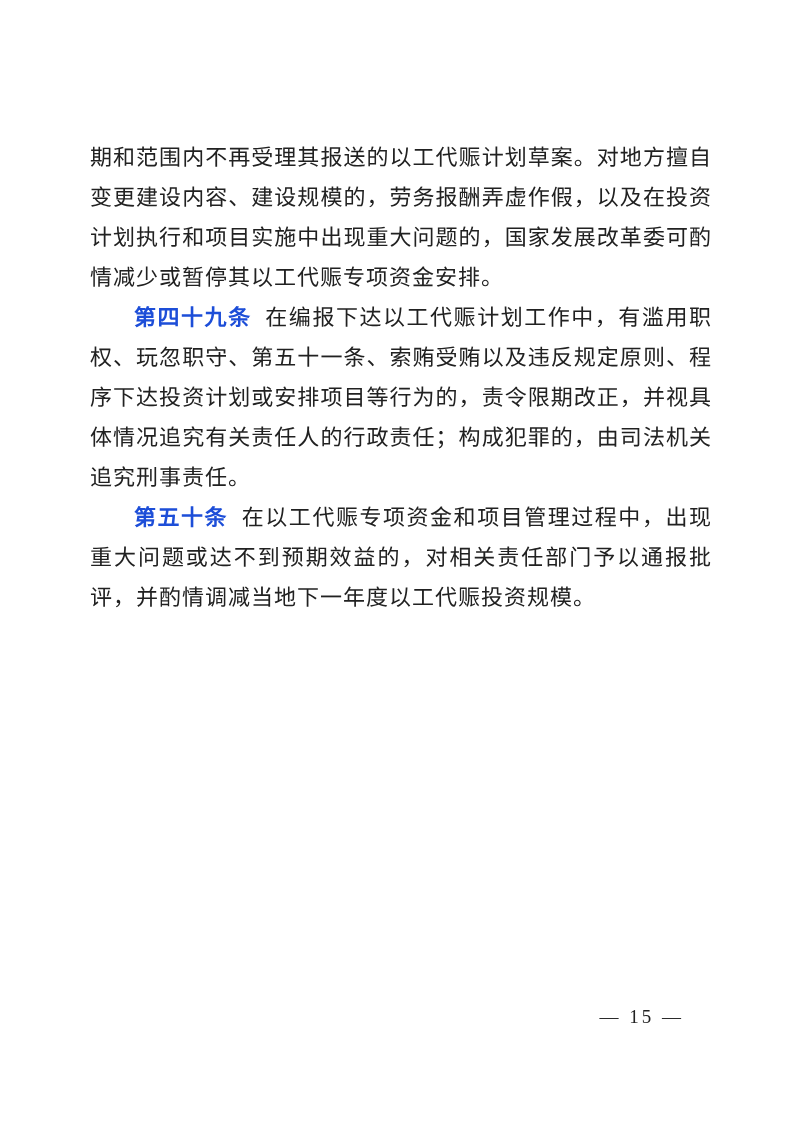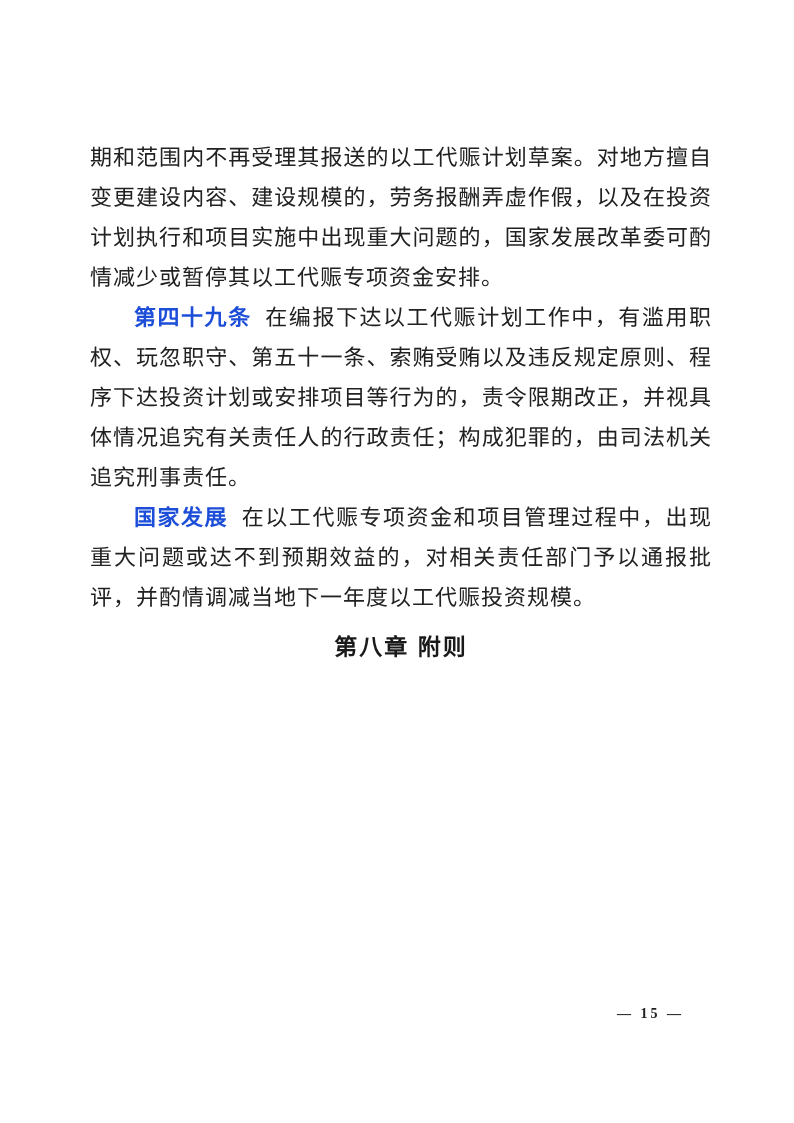--- a/index.html
+++ b/index.html
@@ -48,40 +48,38 @@
     letter-spacing: 2px;
     text-align: center;
     color: #1a1a1a;
     margin-top: 9px;
     margin-bottom: 24px;
   }
   .page-number {
     position: absolute;
     top: 1006px;
     right: 110px;
-    font-size: 14px;
+    font-size: 19px;
     letter-spacing: 3px;
     color: #212121;
     font-family: "Liberation Serif", "DejaVu Serif", serif;
-    font-weight: bold;
   }
 </style>
 </head>
 <body>
 
 <div class="page">
   <main class="content">
 
     <p class="para"><span>期和范围内不再受理其报送的以工代赈计划草案。对地方擅自变更建设内容、建设规模的，劳务报酬弄虚作假，以及在投资计划执行和项目实施中出现重大问题的，国家发展改革委可酌情减少或暂停其以工代赈专项资金安排。</span></p>
 
     <p class="para indent"><span class="lead">第四十九条</span><span>在编报下达以工代赈计划工作中，有滥用职权、玩忽职守、第五十一条、索贿受贿以及违反规定原则、程序下达投资计划或安排项目等行为的，责令限期改正，并视具体情况追究有关责任人的行政责任；构成犯罪的，由司法机关追究刑事责任。</span></p>
 
-    <p class="para indent"><span class="lead">国家发展</span><span>在以工代赈专项资金和项目管理过程中，出现重大问题或达不到预期效益的，对相关责任部门予以通报批评，并酌情调减当地下一年度以工代赈投资规模。</span></p>
+    <p class="para indent"><span class="lead">第五十条</span><span>在以工代赈专项资金和项目管理过程中，出现重大问题或达不到预期效益的，对相关责任部门予以通报批评，并酌情调减当地下一年度以工代赈投资规模。</span></p>
 
 
-    <h2 class="chapter">第八章 附则</h2>
 
 
 
   </main>
 
   <div class="page-number">— 15 —</div>
 </div>
 
 </body></html>

